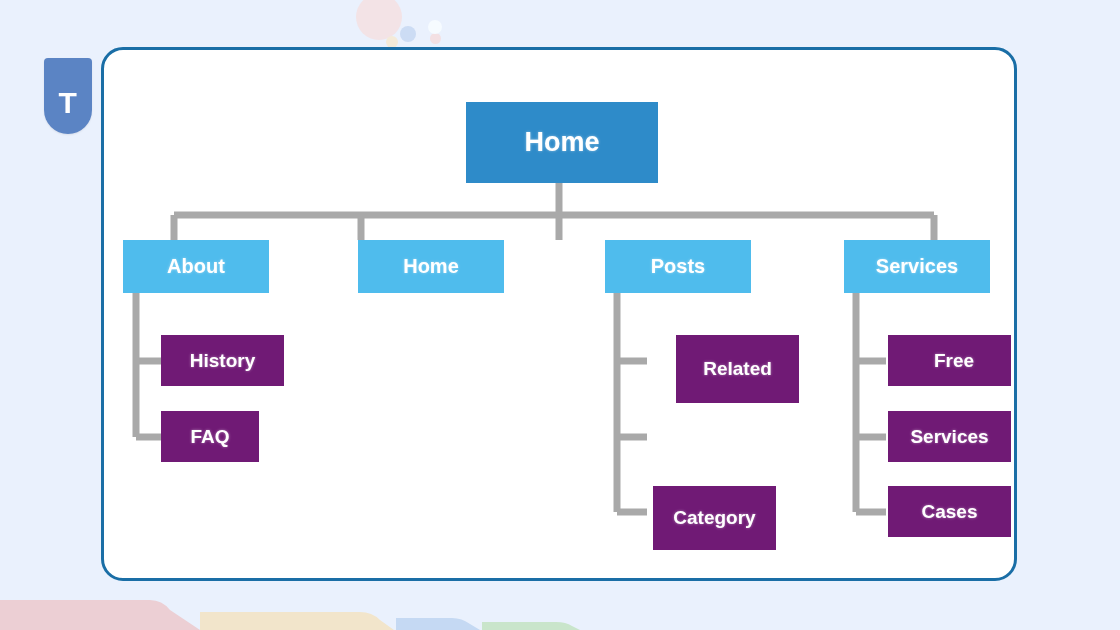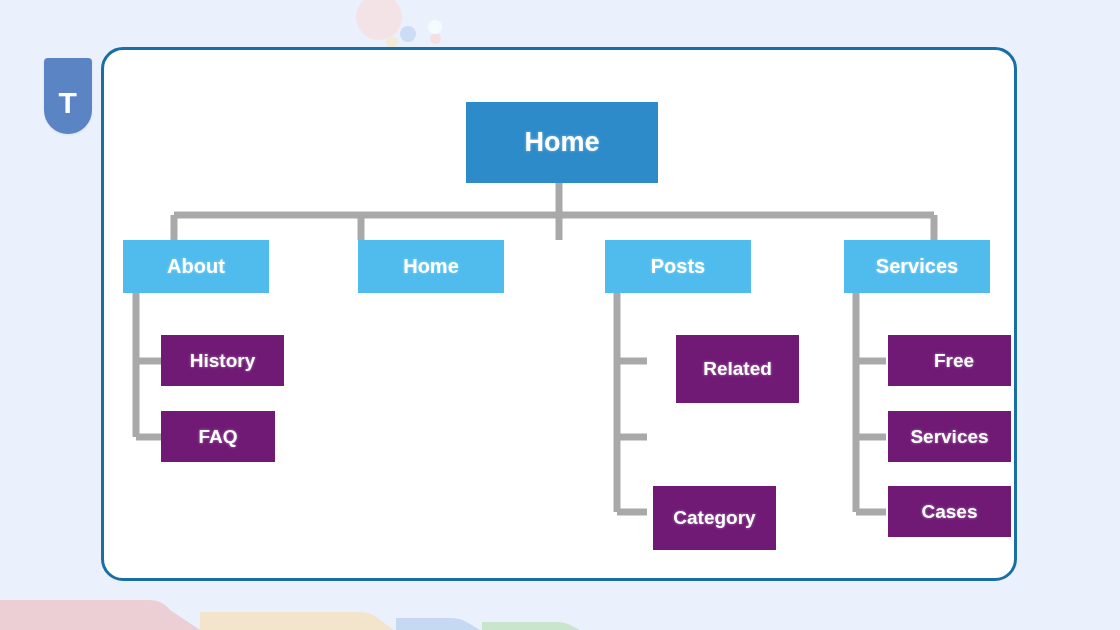--- a/index.html
+++ b/index.html
@@ -120,21 +120,21 @@
     <div class="node level1" style="left:501px;top:190px;width:146px;height:53px;">
       <span>Posts</span>
     </div>
     <div class="node level1" style="left:740px;top:190px;width:146px;height:53px;">
       <span>Services</span>
     </div>
 
     <div class="node level2" style="left:57px;top:285px;width:123px;height:51px;">
       <span>History</span>
     </div>
-    <div class="node level2" style="left:57px;top:361px;width:114px;height:51px;">
+    <div class="node level2" style="left:57px;top:361px;width:98px;height:51px;">
       <span>FAQ</span>
     </div>
 
     <div class="node level2" style="left:524px;top:285px;width:123px;height:68px;margin-left:48px;">
       <span>Related</span>
     </div>
     <div class="node level2" style="left:549px;top:436px;width:123px;height:64px;">
       <span>Category</span>
     </div>
 

